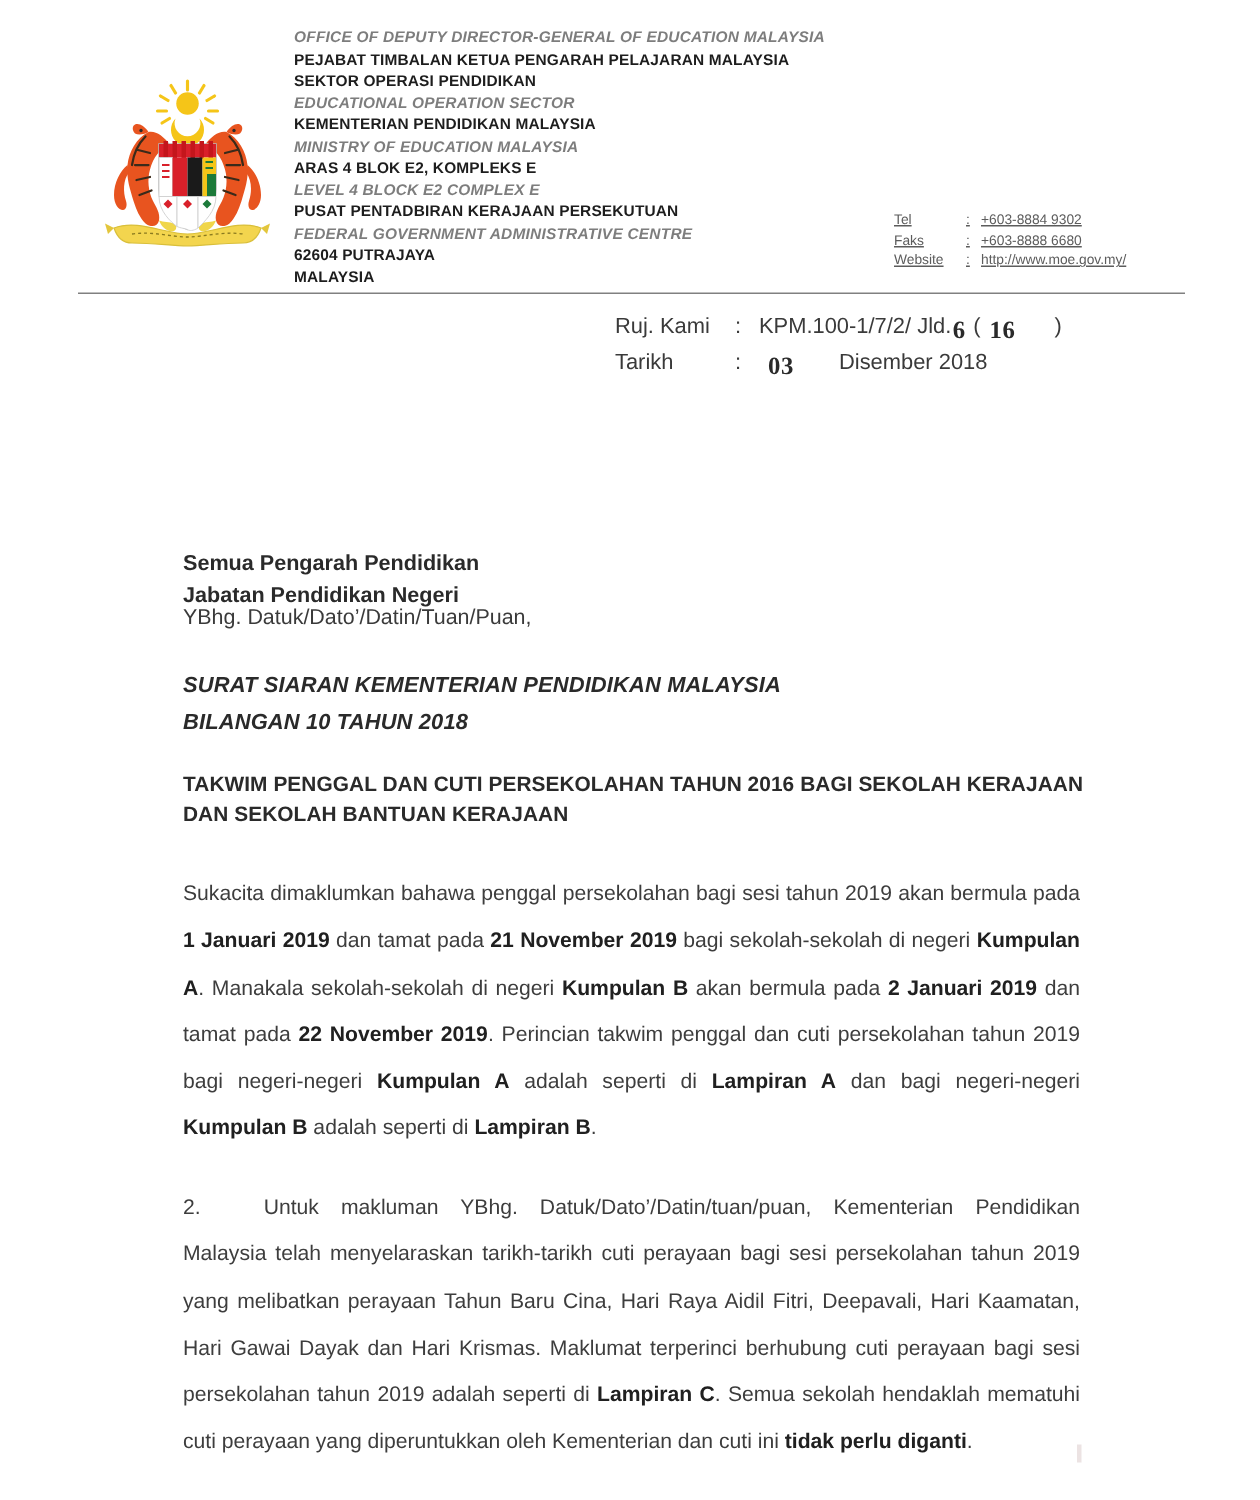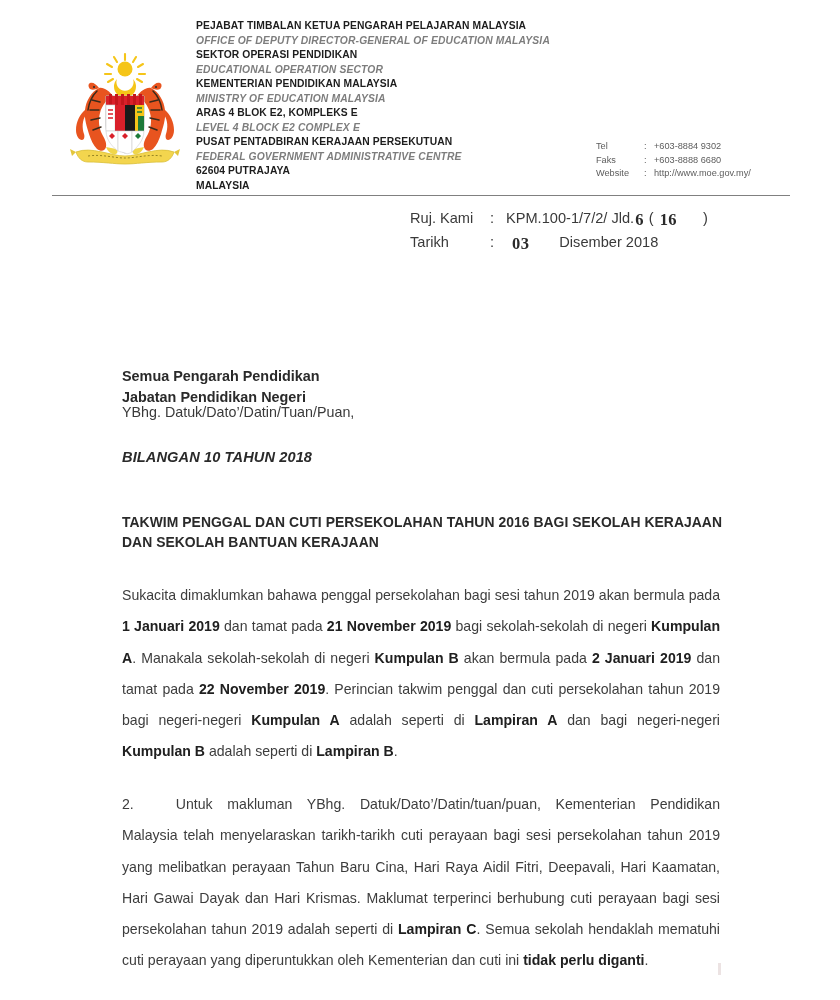--- a/index.html
+++ b/index.html
@@ -61,21 +61,21 @@
 
   .lh-contact {
     position: absolute;
     left: 596px;
     top: 140px;
     font-size: 9.2px;
     line-height: 13.6px;
     color: #5c5c5c;
   }
   .lh-contact table { border-collapse: collapse; }
-  .lh-contact td { padding: 0; vertical-align: top; white-space: nowrap; }
+  .lh-contact td { padding: 0; vertical-align: top; white-space: nowrap; text-decoration: underline; }
   .lh-contact td.k { width: 48px; }
   .lh-contact td.c { width: 10px; }
 
   .rule {
     position: absolute;
     left: 52px;
     top: 195px;
     width: 738px;
     height: 0;
     border-top: 1.6px solid #808080;
@@ -267,22 +267,22 @@
         <path d="M14 104 C30 98 48 108 63 108 C78 108 96 98 112 104
                  C110 110 106 114 100 114 C84 114 74 116 63 116
                  C52 116 42 114 26 114 C20 114 16 110 14 104 Z" fill="#f3d54e" stroke="#d9bf3a" stroke-width=".8"></path>
         <path d="M26 108 C40 106 52 110 63 110 C74 110 86 106 100 108" stroke="#8a7a1f" stroke-width=".9" fill="none" stroke-dasharray="2 2"></path>
         <path d="M14 104 L8 101 L10 108 Z" fill="#e3c63c"></path>
         <path d="M112 104 L118 101 L116 108 Z" fill="#e3c63c"></path>
       </svg>
     </div>
 
     <div class="lh-address">
+      <div class="lh-line ital">OFFICE OF DEPUTY DIRECTOR-GENERAL OF EDUCATION MALAYSIA</div>
       <div class="lh-line bold">PEJABAT TIMBALAN KETUA PENGARAH PELAJARAN MALAYSIA</div>
-      <div class="lh-line ital">OFFICE OF DEPUTY DIRECTOR-GENERAL OF EDUCATION MALAYSIA</div>
       <div class="lh-line bold">SEKTOR OPERASI PENDIDIKAN</div>
       <div class="lh-line ital">EDUCATIONAL OPERATION SECTOR</div>
       <div class="lh-line bold">KEMENTERIAN PENDIDIKAN MALAYSIA</div>
       <div class="lh-line ital">MINISTRY OF EDUCATION MALAYSIA</div>
       <div class="lh-line bold">ARAS 4 BLOK E2, KOMPLEKS E</div>
       <div class="lh-line ital">LEVEL 4 BLOCK E2 COMPLEX E</div>
       <div class="lh-line bold">PUSAT PENTADBIRAN KERAJAAN PERSEKUTUAN</div>
       <div class="lh-line ital">FEDERAL GOVERNMENT ADMINISTRATIVE CENTRE</div>
       <div class="lh-line bold">62604 PUTRAJAYA</div>
       <div class="lh-line bold">MALAYSIA</div>
@@ -334,20 +334,21 @@
   <div class="body-area">
 
     <div class="addressee">
       <div>Semua Pengarah Pendidikan</div>
       <div>Jabatan Pendidikan Negeri</div>
     </div>
 
     <div class="salutation">YBhg. Datuk/Dato’/Datin/Tuan/Puan,</div>
 
     <div class="circ-title">
+      <div>SURAT SIARAN KEMENTERIAN PENDIDIKAN MALAYSIA</div>
       <div>BILANGAN 10 TAHUN 2018</div>
     </div>
 
     <div class="subject">TAKWIM PENGGAL DAN CUTI PERSEKOLAHAN TAHUN 2016 BAGI SEKOLAH KERAJAAN DAN SEKOLAH BANTUAN KERAJAAN</div>
 
     <p class="para p1">
       <span>Sukacita dimaklumkan bahawa penggal persekolahan bagi sesi tahun 2019 akan bermula pada </span><b>1 Januari 2019</b><span> dan tamat pada </span><b>21 November 2019</b><span> bagi sekolah-sekolah di negeri </span><b>Kumpulan A</b><span>. Manakala sekolah-sekolah di negeri </span><b>Kumpulan B</b><span> akan bermula pada </span><b>2 Januari 2019</b><span> dan tamat pada </span><b>22 November 2019</b><span>. Perincian takwim penggal dan cuti persekolahan tahun 2019 bagi negeri-negeri </span><b>Kumpulan A</b><span> adalah seperti di </span><b>Lampiran A</b><span> dan bagi negeri-negeri </span><b>Kumpulan B</b><span> adalah seperti di </span><b>Lampiran B</b><span>.</span>
     </p>
 
     <p class="para p2">

